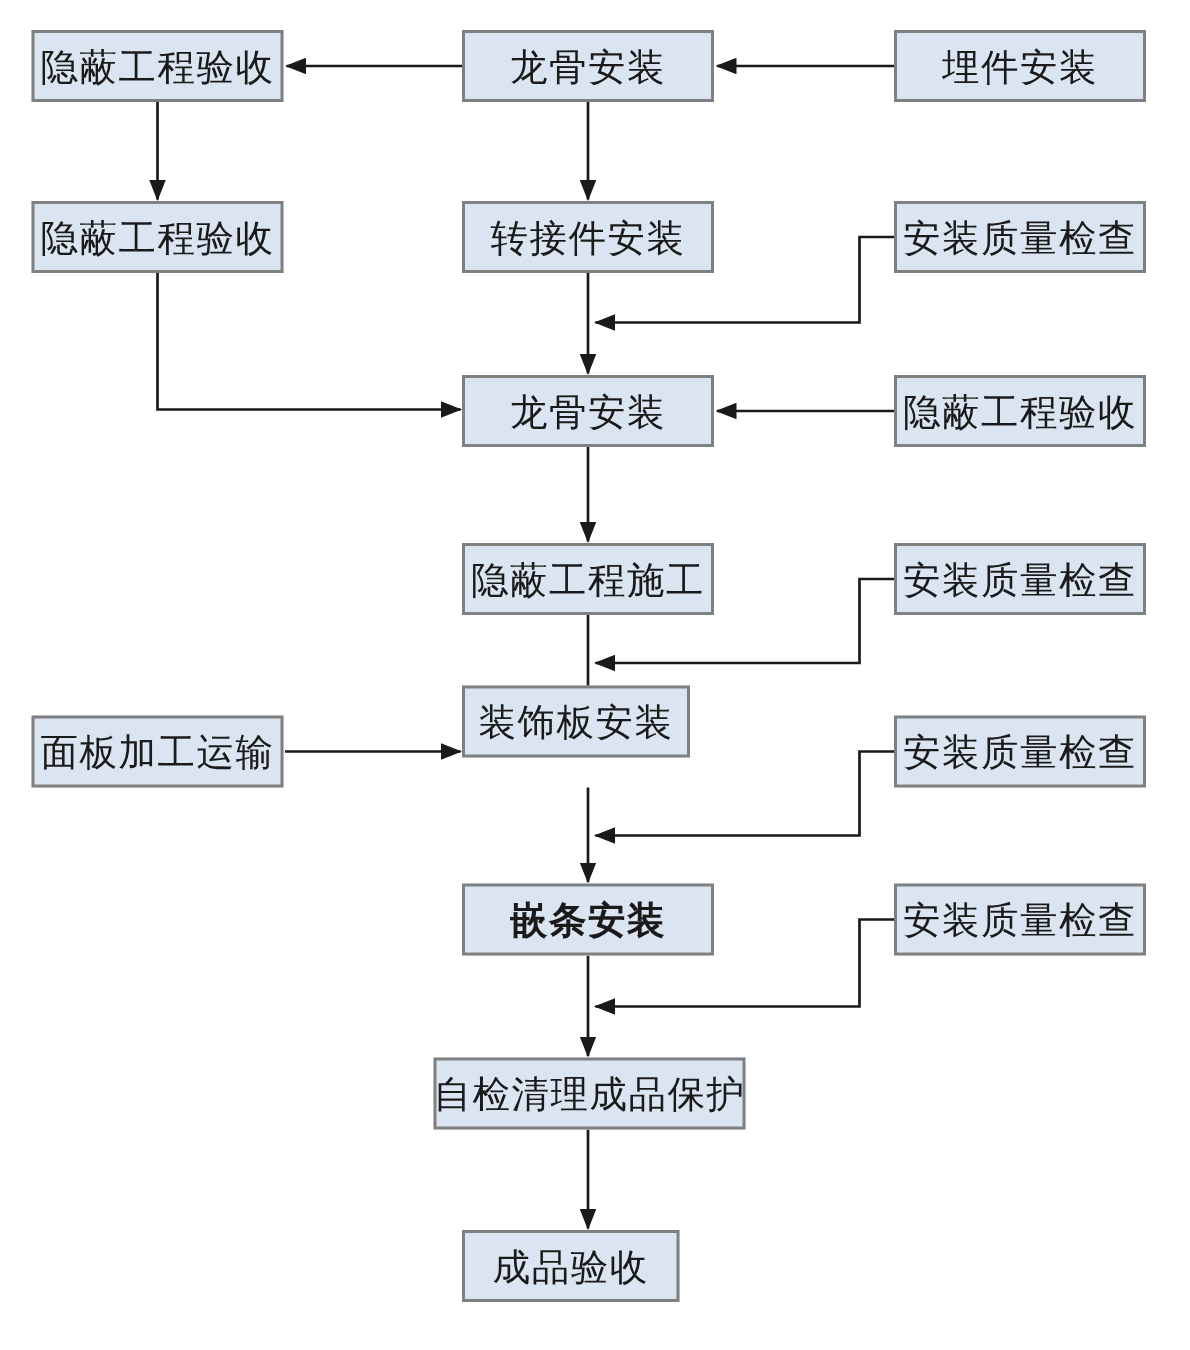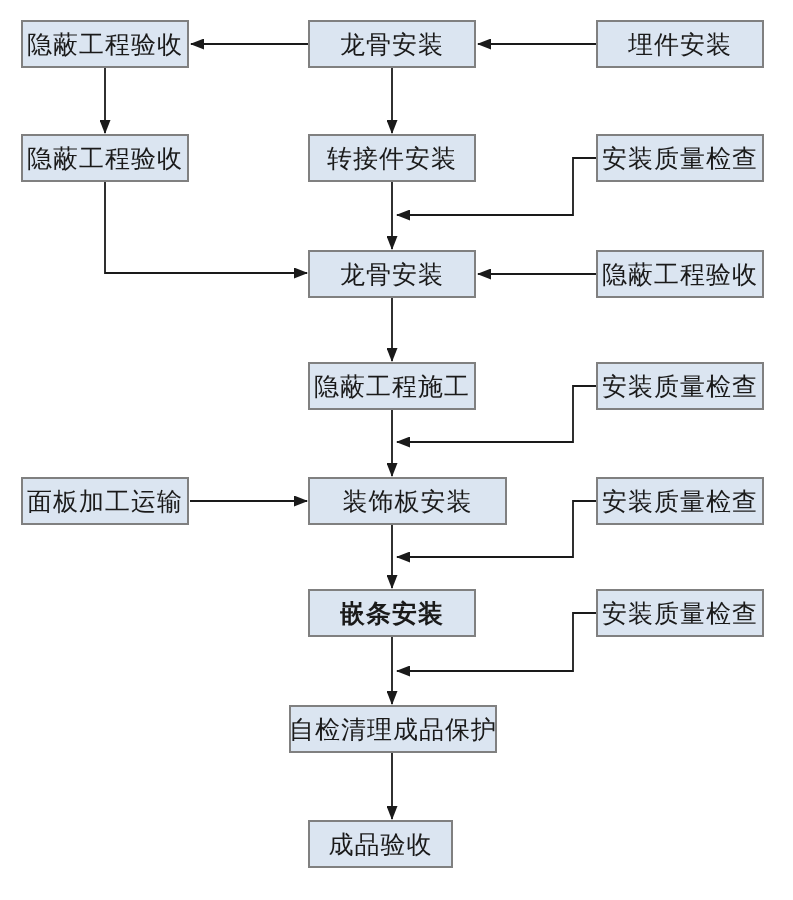--- a/index.html
+++ b/index.html
@@ -57,19 +57,19 @@
     <div class="node" style="left: 308px; top: 20px; width: 168px; height: 48px;">龙骨安装</div>
     <div class="node" style="left: 596px; top: 20px; width: 168px; height: 48px;">埋件安装</div>
     <div class="node" style="left: 21px; top: 134px; width: 168px; height: 48px;">隐蔽工程验收</div>
     <div class="node" style="left: 308px; top: 134px; width: 168px; height: 48px;">转接件安装</div>
     <div class="node" style="left: 596px; top: 134px; width: 168px; height: 48px;">安装质量检查</div>
     <div class="node" style="left: 308px; top: 250px; width: 168px; height: 48px;">龙骨安装</div>
     <div class="node" style="left: 596px; top: 250px; width: 168px; height: 48px;">隐蔽工程验收</div>
     <div class="node" style="left: 308px; top: 362px; width: 168px; height: 48px;">隐蔽工程施工</div>
     <div class="node" style="left: 596px; top: 362px; width: 168px; height: 48px;">安装质量检查</div>
     <div class="node" style="left: 21px; top: 477px; width: 168px; height: 48px;">面板加工运输</div>
-    <div class="node" style="left: 308px; top: 477px; width: 199px; height: 48px;">装饰板安装</div>
+    <div class="node" style="left: 308px; top: 457px; width: 152px; height: 48px;">装饰板安装</div>
     <div class="node" style="left: 596px; top: 477px; width: 168px; height: 48px;">安装质量检查</div>
     <div class="node" style="left: 308px; top: 589px; width: 168px; height: 48px; font-weight: bold;">嵌条安装</div>
     <div class="node" style="left: 596px; top: 589px; width: 168px; height: 48px;">安装质量检查</div>
     <div class="node" style="left: 289px; top: 705px; width: 208px; height: 48px;">自检清理成品保护</div>
     <div class="node" style="left: 308px; top: 820px; width: 145px; height: 48px;">成品验收</div>
   </div>
 
 </body></html>

